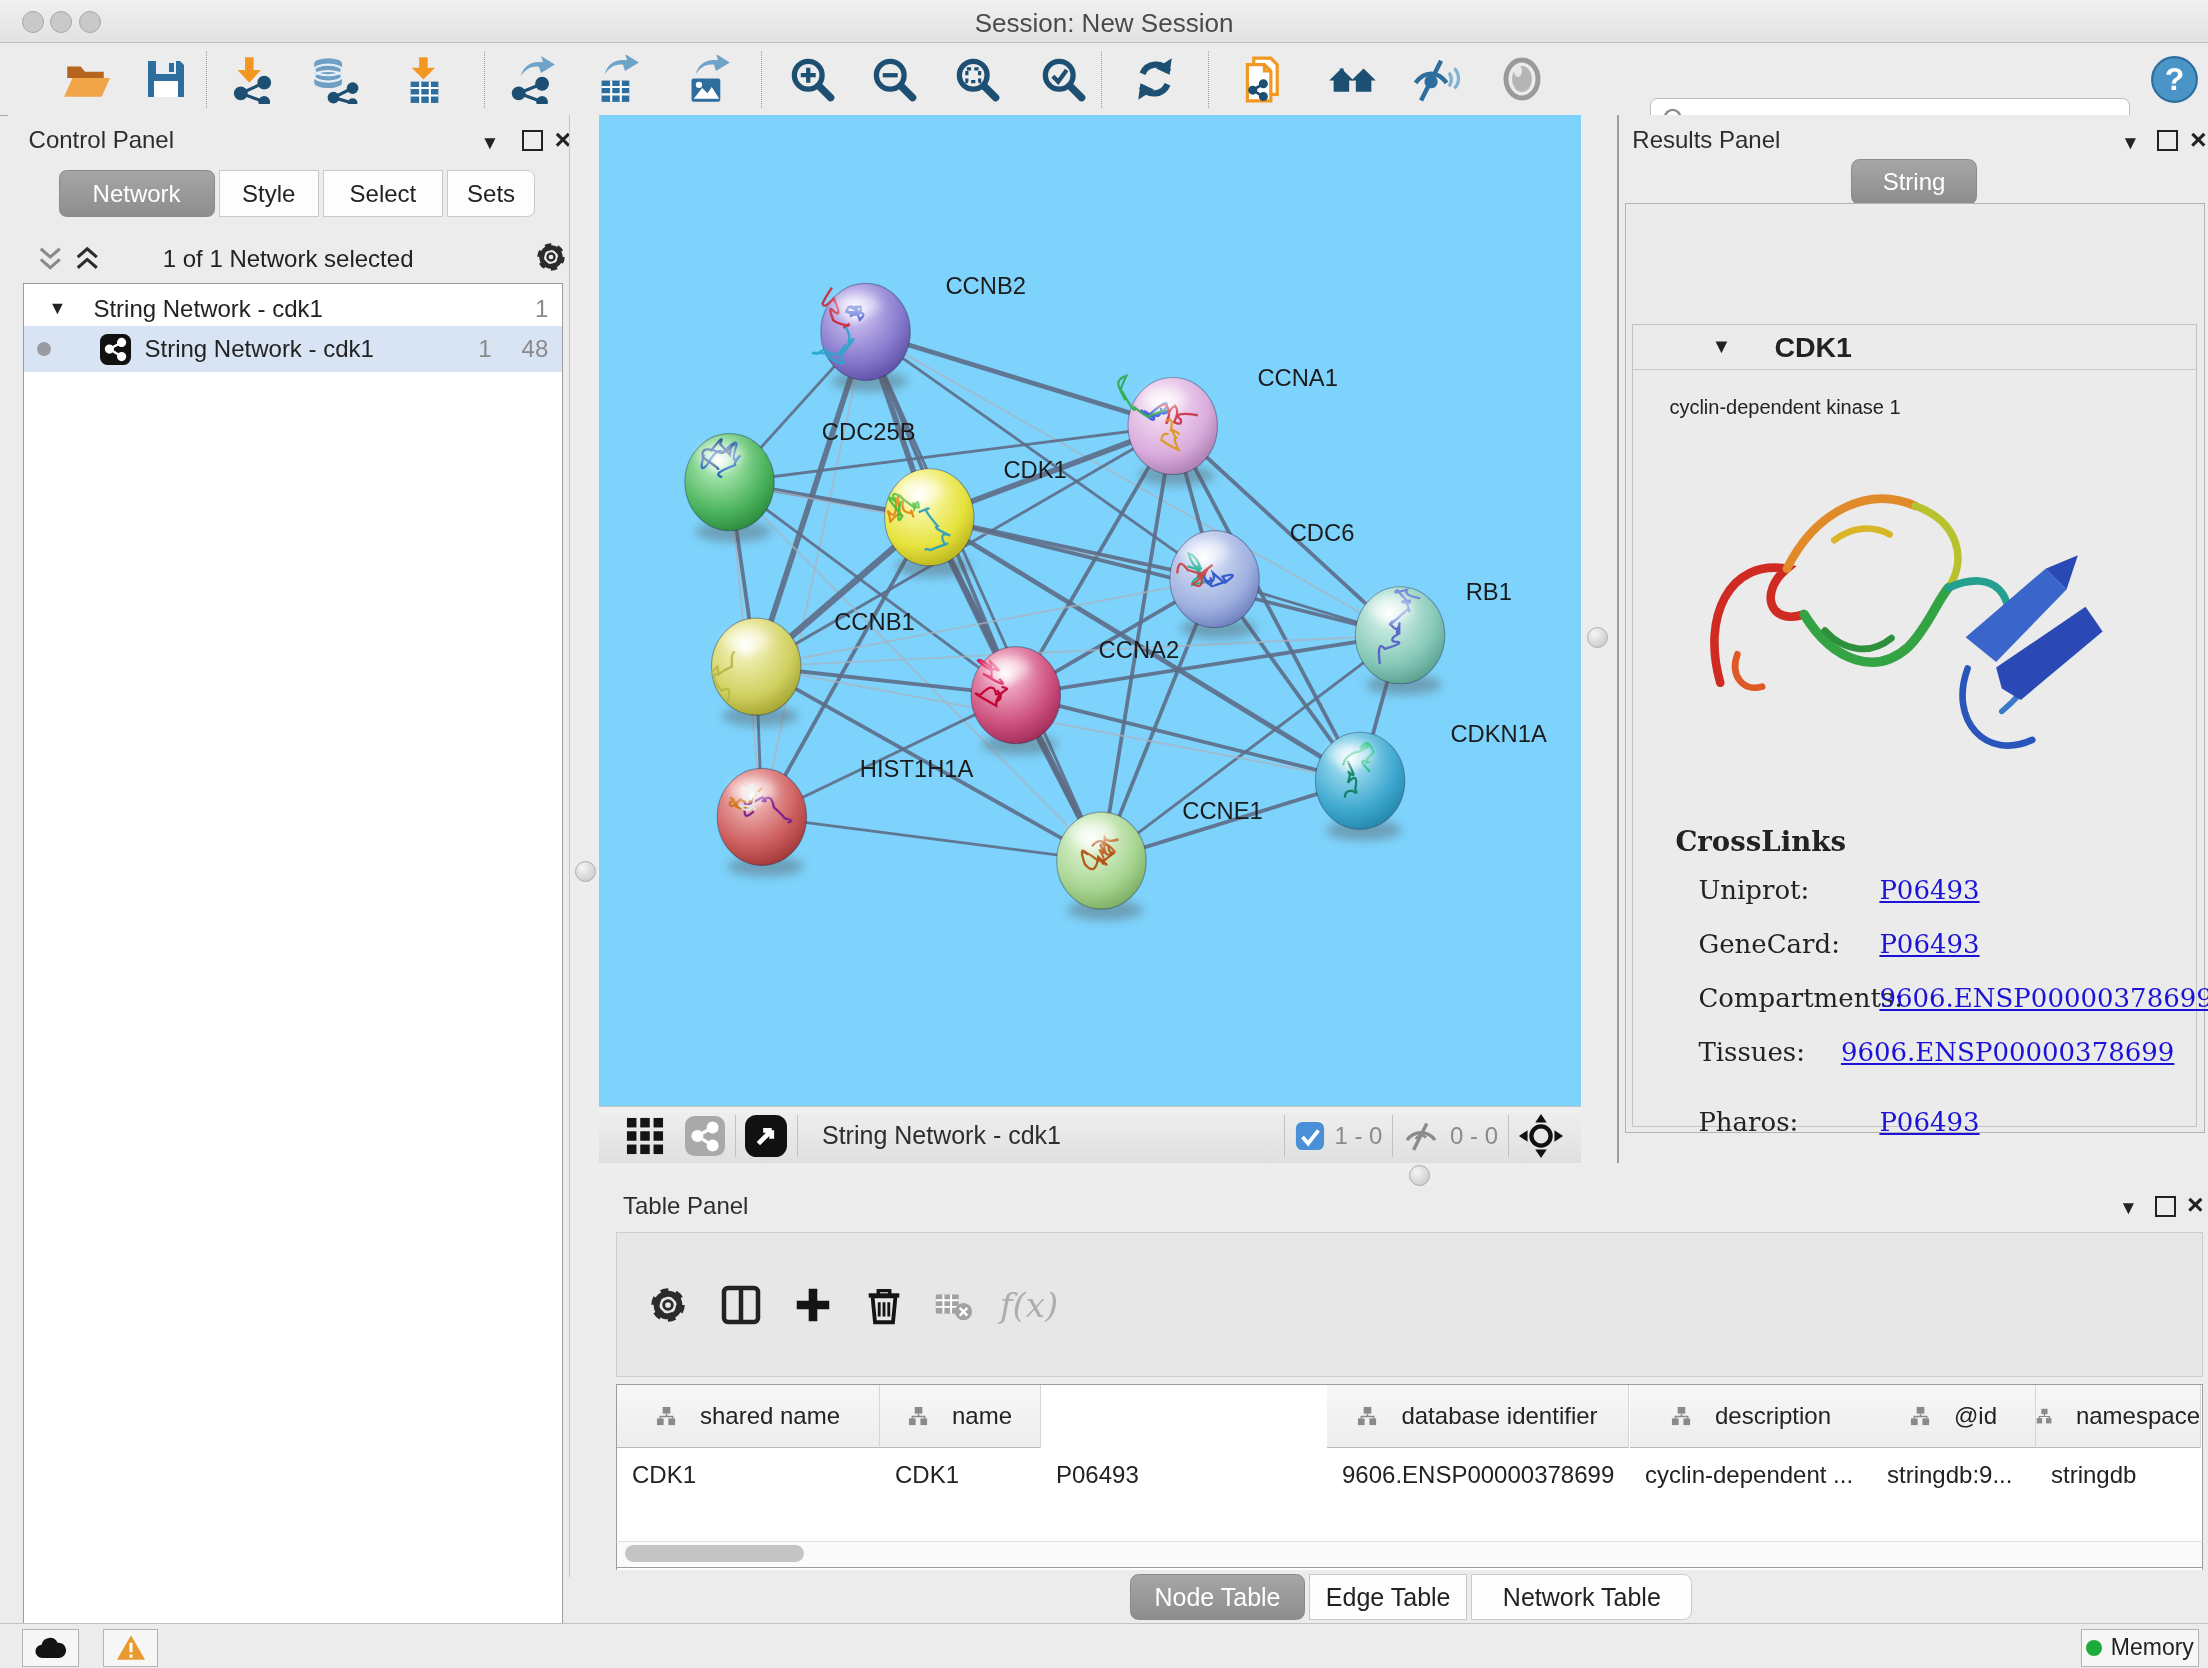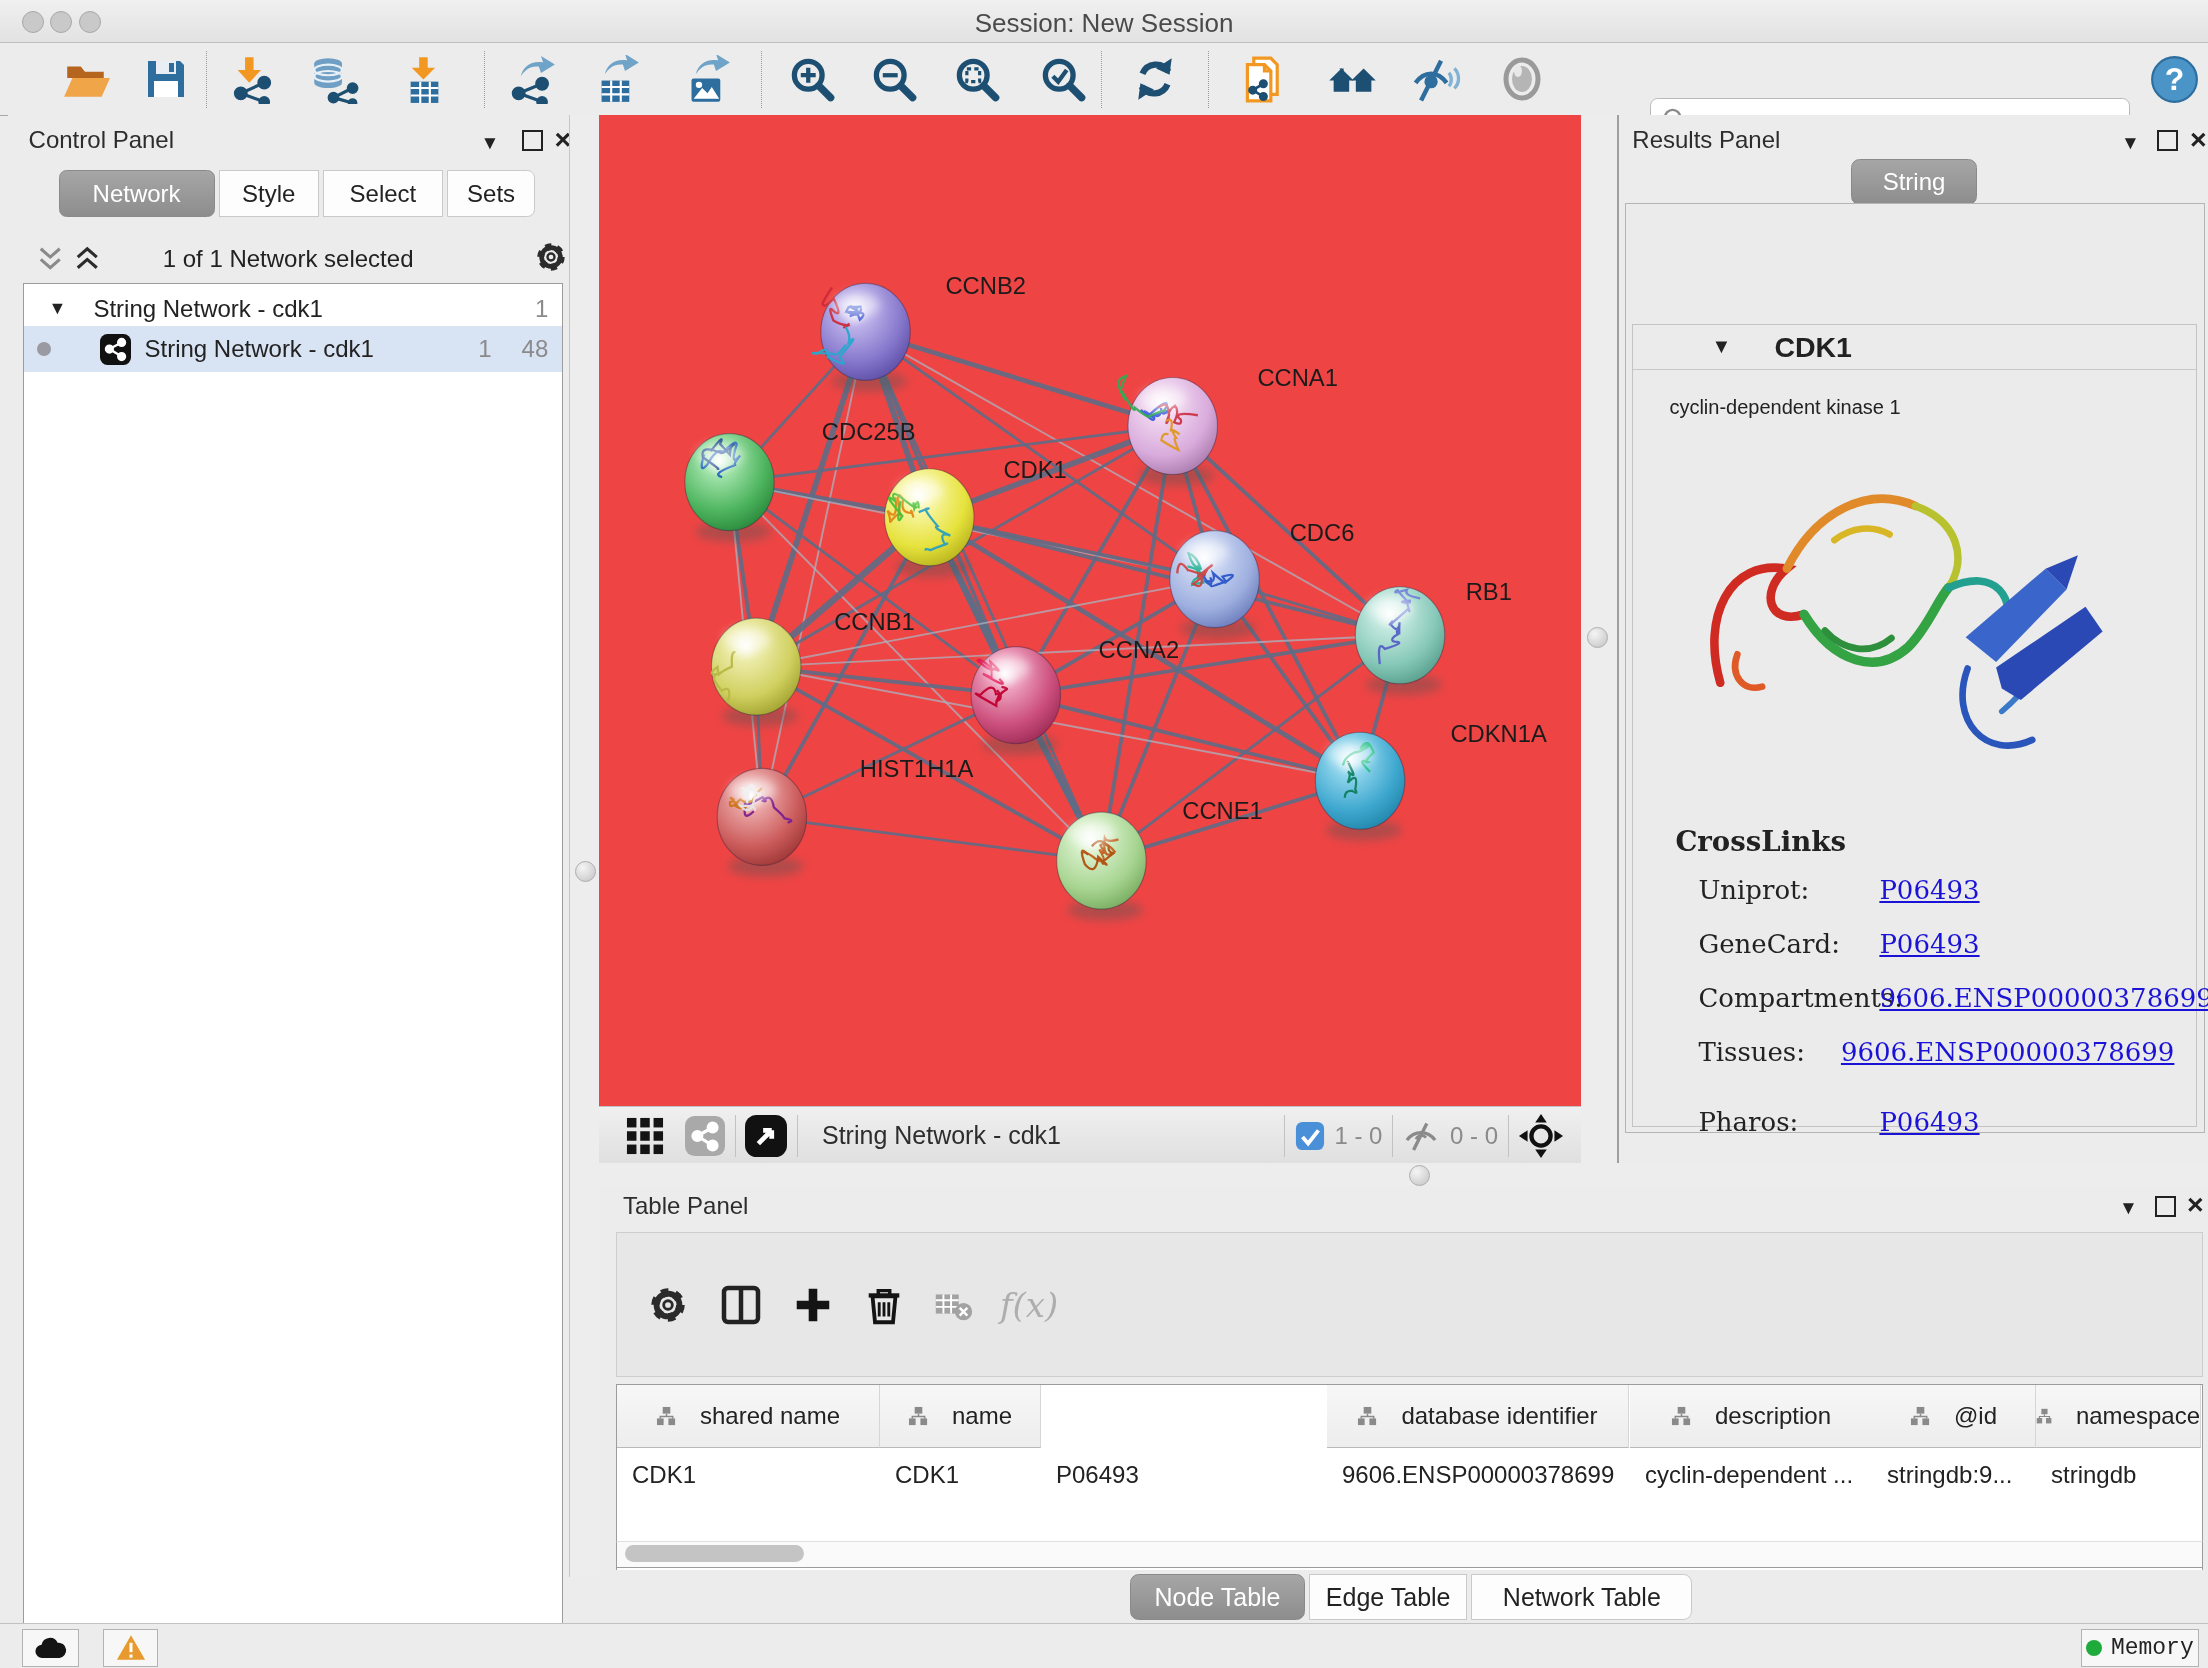--- a/index.html
+++ b/index.html
@@ -24,21 +24,21 @@
        border:1px solid #c9c9c9;background:#fdfdfd;color:#222;box-sizing:border-box;}
   .tab.active{background:linear-gradient(#a6a6a6,#8d8d8d);color:#fff;border-color:#8a8a8a;}
   
   #control-panel{left:7.6px;top:115px;width:561px;height:1462px;background:#ececec;border-right:1px solid #b5b5b5;}
   #cp-tabs .tab{height:47px;}
   #cp-tree{left:15px;top:168px;width:538px;height:1403px;background:#fff;border:1px solid #9c9c9c;}
   .tree-row{position:absolute;left:0;width:100%;height:38px;display:flex;align-items:center;font-size:24px;}
   .tree-row.sel{background:#d8e4f4;height:46px;}
   .cnt{color:#8a8a8a;}
   
-  #net-canvas{left:599px;top:115px;width:982px;height:991px;background:#ef4444;border-right:1px solid #cfcfcf;}
+  #net-canvas{left:599px;top:115px;width:982px;height:991px;background:#7dd3fc;border-right:1px solid #cfcfcf;}
   
   #net-toolbar{left:599px;top:1106px;width:982px;height:57px;background:linear-gradient(#f0f0f0,#dfdfdf);
                border-top:1px solid #c3c3c3;border-bottom:1px solid #bbb;display:flex;align-items:center;}
   .nt-sep{width:0;height:42px;border-left:1px solid #c2c2c2;margin:0 9.5px;}
   
   .split{background:#ededed;}
   .knob{width:19px;height:19px;border-radius:50%;background:radial-gradient(circle at 35% 30%,#f5f5f5,#c2c2c2);
         border:1px solid #adadad;}
   
   #results-panel{left:1617px;top:115px;width:592px;height:1071px;background:#ececec;border-left:2.9px solid #9f9f9f;}
@@ -58,21 +58,21 @@
       border-right:1px solid #d6d6d6;border-bottom:1.9px solid #b9b9b9;display:flex;align-items:center;
       justify-content:center;font-size:24px;gap:23px;box-sizing:border-box;overflow:hidden;}
   .td{position:absolute;top:65px;height:49px;display:flex;align-items:center;font-size:24px;
       padding-left:15px;box-sizing:border-box;overflow:hidden;white-space:nowrap;}
   #h-scroll{left:17px;top:355px;width:1585px;height:25px;background:#fafafa;border:1px solid #9c9c9c;border-top:1px solid #e0e0e0;}
   #h-thumb{left:7.6px;top:2.9px;width:179px;height:17px;background:#c4c4c4;border-radius:8.6px;}
   .bt-tab{height:46px;font-size:25px;}
   
   #statusbar{left:0;top:1623px;width:2208px;height:46px;background:#ececec;border-top:1px solid #c2c2c2;}
   .sb-btn{top:4.8px;height:36px;background:#f7f7f7;border:1px solid #b3b3b3;display:flex;
-          align-items:center;justify-content:center;font-family:Liberation Mono, monospace;}
+          align-items:center;justify-content:center;}
   svg{display:block;} .st-blue{stroke:#1d4f72;}
 </style>
 </head>
 <body>
 
 <div id="titlebar" class="abs">
   <div class="tl abs" style="left:22px"></div>
   <div class="tl abs" style="left:50px"></div>
   <div class="tl abs" style="left:79px"></div>
   <div id="win-title" class="abs">Session: New Session</div>

